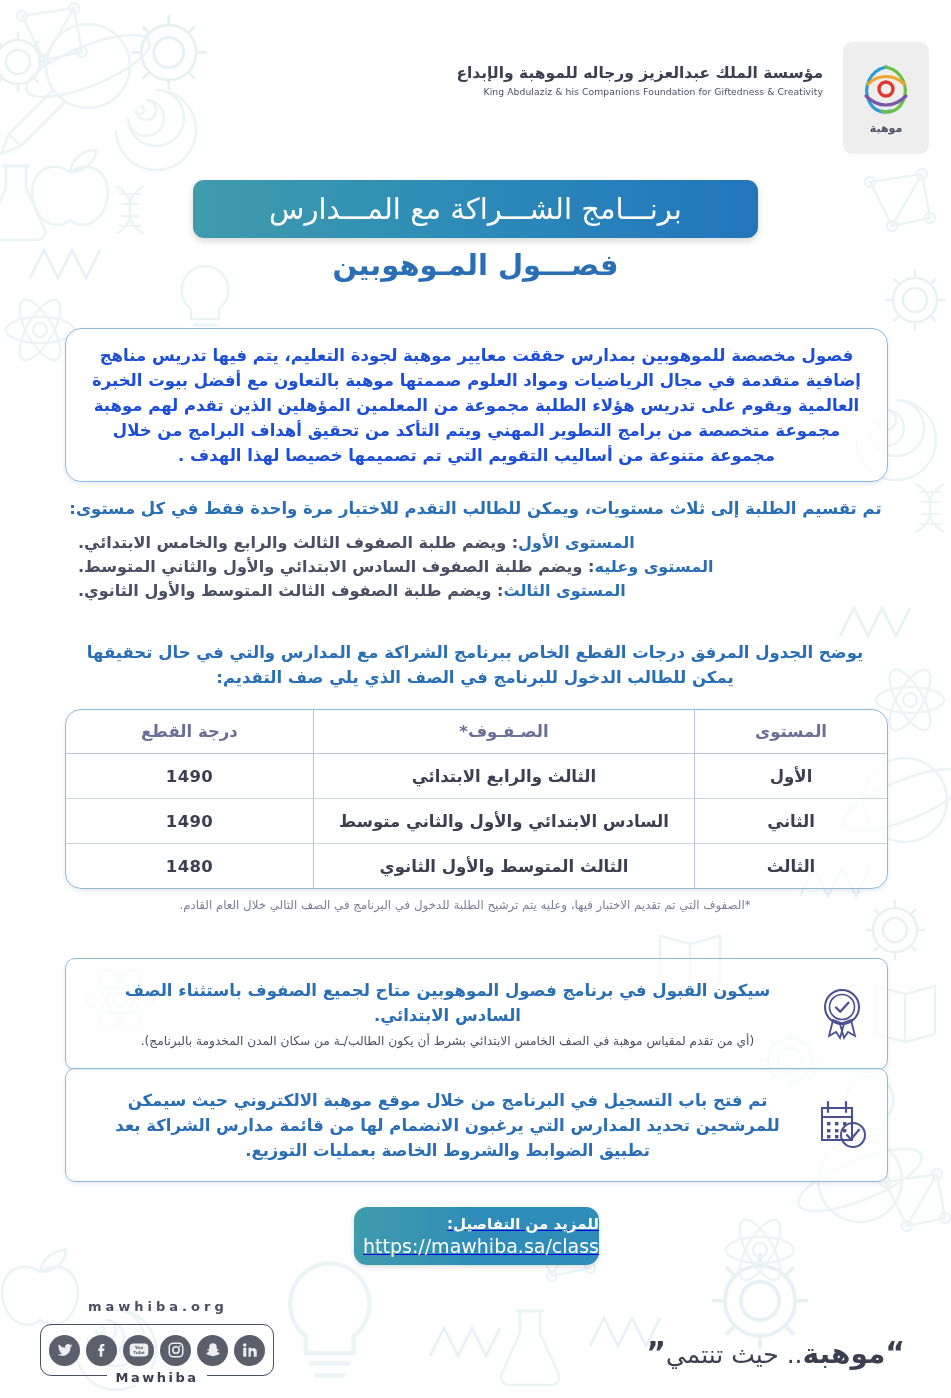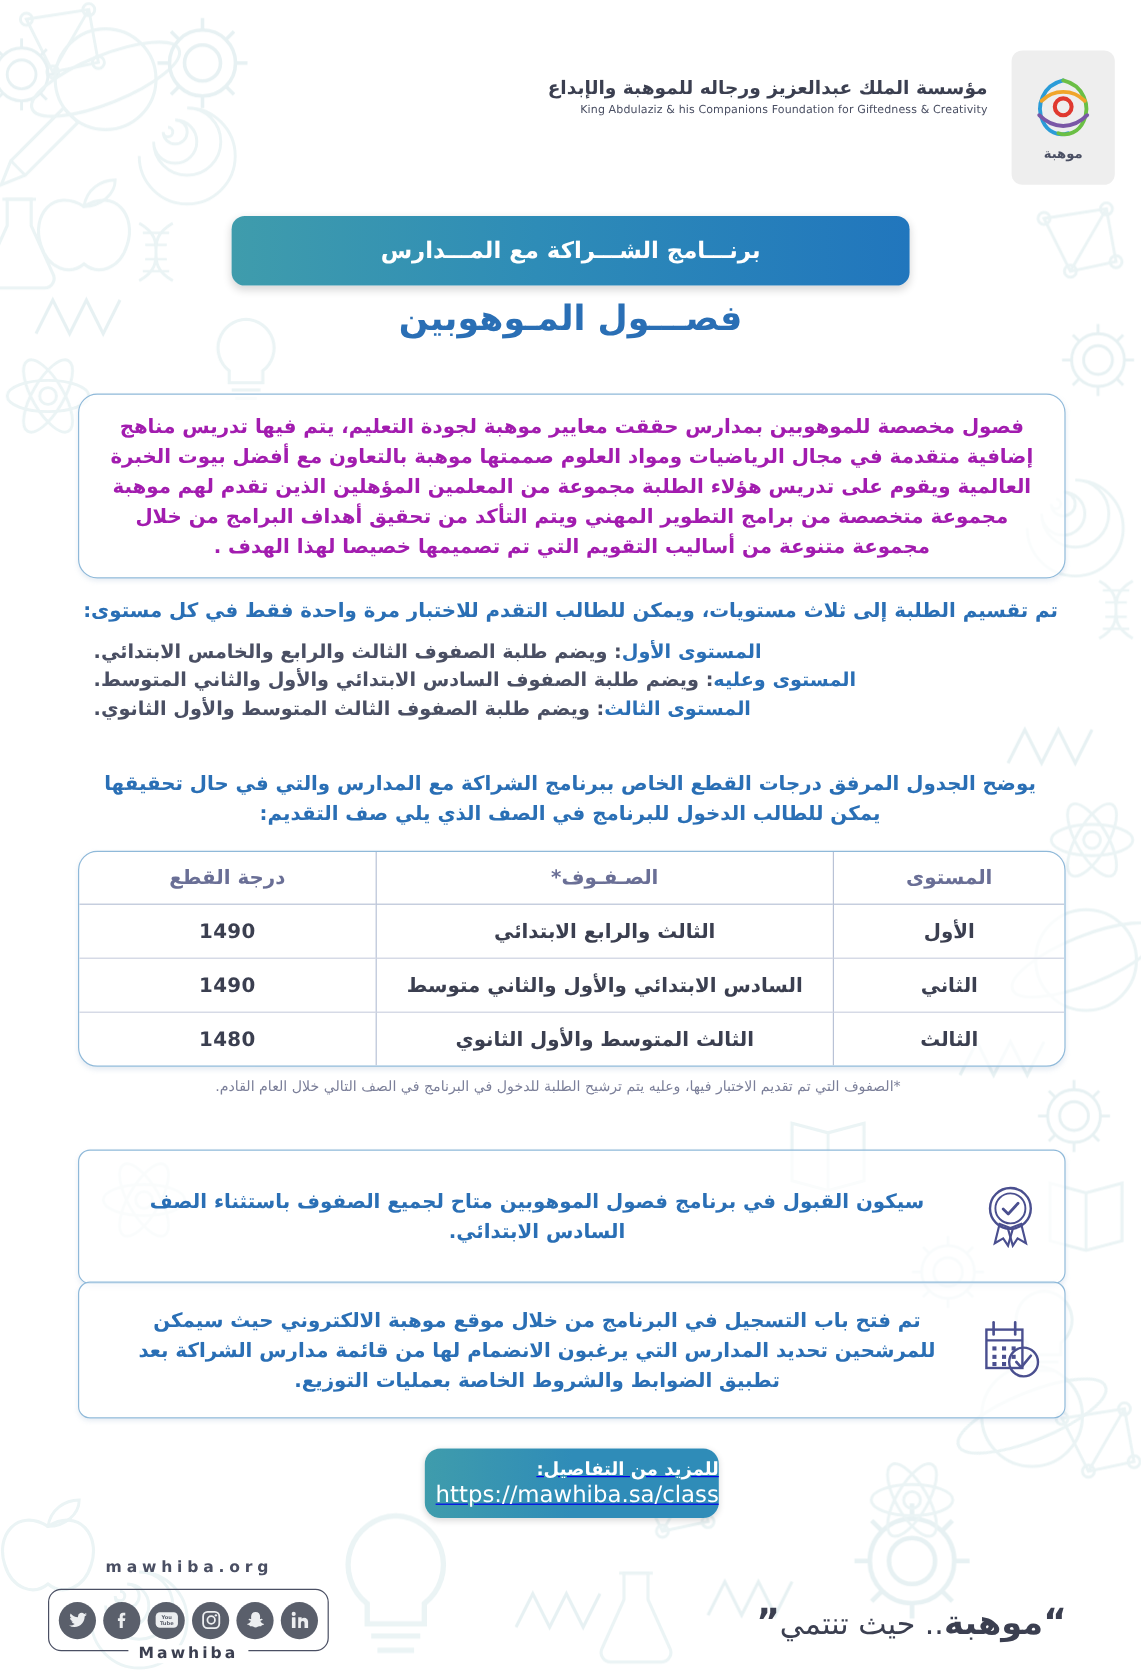--- a/index.html
+++ b/index.html
@@ -43,37 +43,37 @@
 
   
   .title-banner{
     position:absolute;top:180px;left:193px;width:565px;height:58px;
     border-radius:11px;
     background:linear-gradient(90deg,#3f9cac 0%,#2e8cb7 45%,#2176bd 100%);
     box-shadow:0 3px 7px rgba(0,0,0,.16);
     display:flex;align-items:center;justify-content:center;
   }
   .title-banner span{
-    color:#ffffff;font-size:19px;font-weight:bold;letter-spacing:.5px;
+    color:#ffffff;font-size:29px;font-weight:normal;letter-spacing:.5px;
   }
   .subtitle{
     position:absolute;top:248px;left:0;right:0;text-align:center;
     font-size:29px;font-weight:bold;color:#2a6fb5;
   }
 
   
   .ob{
     position:absolute;border:1.4px solid #8fb9d9;border-radius:16px;
     background:rgba(255,255,255,.72);
     box-shadow:0 2px 4px rgba(140,170,200,.22);
   }
   .intro-box{top:328px;left:65px;width:821px;height:152px;}
   .intro-box p{
     margin:0;padding:14px 22px 0 22px;
-    font-size:16.5px;line-height:25px;color:#a21caf;font-weight:bold;
+    font-size:16.5px;line-height:25px;color:#1d4ed8;font-weight:bold;
     text-align:center;
   }
 
   
   .levels{position:absolute;top:497px;left:60px;width:831px;}
   .levels .lead{
     text-align:center;font-size:16.5px;font-weight:bold;color:#2a6fb5;
     line-height:24px;margin:0 0 10px 0;
   }
   .levels ul{list-style:none;margin:0;padding:0;text-align:left;direction:rtl;}
@@ -144,21 +144,21 @@
     position:absolute;top:1207px;left:354px;width:245px;height:58px;
     border-radius:13px;
     background:linear-gradient(90deg,#3f9cac 0%,#2f8cb8 50%,#2f8cb8 100%);
     display:flex;flex-direction:column;align-items:flex-start;justify-content:center;
     box-shadow:0 2px 5px rgba(0,0,0,.14);
   }
   .cta .c1{color:#ffffff;font-size:15px;font-weight:bold;line-height:19px;}
   .cta .c2{color:#ffffff;font-size:19px;line-height:24px;direction:ltr;}
 
   
-  .footer{position:absolute;bottom:0;left:0;right:16px;height:120px;}
+  .footer{position:absolute;bottom:0;left:0;right:0;height:120px;}
   .site-url{
     position:absolute;left:88px;bottom:84px;
     font-size:13px;letter-spacing:4px;color:#4a4f63;font-weight:bold;
     direction:ltr;
   }
   .social-wrap{
     position:absolute;left:40px;bottom:22px;width:232px;height:50px;
     border:1.6px solid #4a4f63;border-radius:11px;
   }
   .social-row{
@@ -382,20 +382,21 @@
         <svg width="46" height="56" viewBox="0 0 46 56">
           <circle cx="23" cy="21" r="17" fill="none" stroke="#4a4f8f" stroke-width="2"></circle>
           <circle cx="23" cy="21" r="12.5" fill="none" stroke="#4a4f8f" stroke-width="1.6"></circle>
           <path d="M17,21.5 l4.2,4.2 l8.2,-9" fill="none" stroke="#4a4f8f" stroke-width="2.3" stroke-linecap="round" stroke-linejoin="round"></path>
           <path d="M14,34 l-4,16 l7,-4 l4,6 l4,-14 z" fill="none" stroke="#4a4f8f" stroke-width="1.8"></path>
           <path d="M32,34 l4,16 l-7,-4 l-4,6 l-4,-14 z" fill="none" stroke="#4a4f8f" stroke-width="1.8"></path>
         </svg>
       </div>
       <div class="note-text">
         <p class="note-main">سيكون القبول في برنامج فصول الموهوبين متاح لجميع الصفوف باستثناء الصف السادس الابتدائي.</p>
+        <p class="note-sub">(أي من تقدم لمقياس موهبة في الصف الخامس الابتدائي بشرط أن يكون الطالب/ـة من سكان المدن المخدومة بالبرنامج).</p>
       </div>
     </div>
   </div>
 
   <div class="ob note-box note2">
     <div class="note-inner">
       <div class="note-icon">
         <svg width="52" height="54" viewBox="0 0 52 54">
           <rect x="6" y="10" width="30" height="32" fill="none" stroke="#4a4f8f" stroke-width="2"></rect>
           <line x1="6" y1="19" x2="36" y2="19" stroke="#4a4f8f" stroke-width="2"></line>

